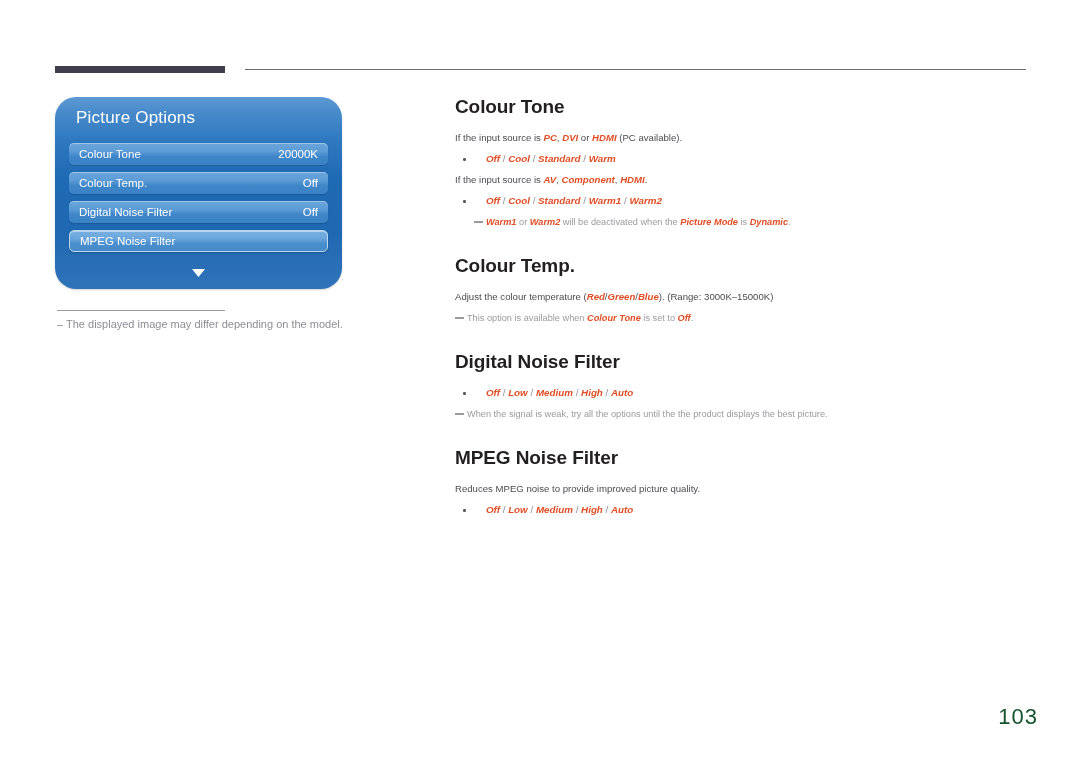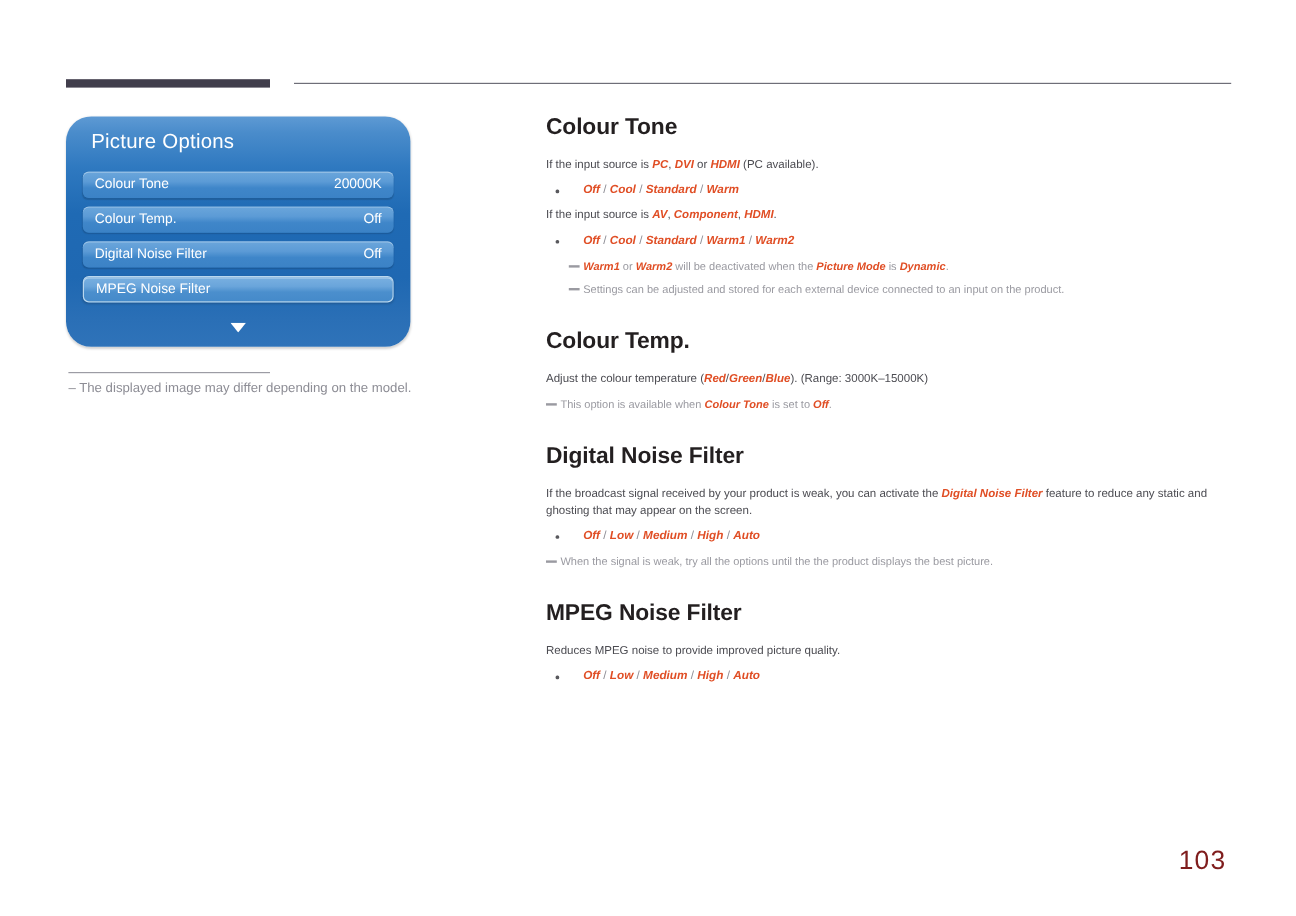--- a/index.html
+++ b/index.html
@@ -207,24 +207,24 @@
   }
   .note-row::before { left: 19px; }
   .note-row.flush::before { left: 0px; }
 
   .em { color: #e04e25; font-weight: bold; font-style: italic; }
   .plain { color: inherit; font-weight: normal; margin-top: 13px; }
 
   
   .page-number {
     position: absolute;
-    right: 58px;
+    right: 42px;
     top: 704px;
     font-size: 22px;
-    color: #7f1d1d;
+    color: #14532d;
     letter-spacing: 1px;
     font-weight: 400;
   }
 </style>
 </head>
 <body>
 
 <div class="header-rules">
   <div class="rule-thick"></div>
   <div class="rule-thin"></div>
@@ -262,30 +262,28 @@
 </div>
 
 <div class="content" id="content">
     <div class="section">
       <h2 class="section-title">Colour Tone</h2>
       <p class="body-line"><span class="plain">If the input source is </span><span class="em">PC</span><span class="plain">, </span><span class="em">DVI</span><span class="plain"> or </span><span class="em">HDMI</span><span class="plain"> (PC available).</span></p>
       <div class="bullet-row"><span class="em">Off</span><span class="sep"> / </span><span class="em">Cool</span><span class="sep"> / </span><span class="em">Standard</span><span class="sep"> / </span><span class="em">Warm</span></div>
       <p class="body-line"><span class="plain">If the input source is </span><span class="em">AV</span><span class="plain">, </span><span class="em">Component</span><span class="plain">, </span><span class="em">HDMI</span><span class="plain">.</span></p>
       <div class="bullet-row"><span class="em">Off</span><span class="sep"> / </span><span class="em">Cool</span><span class="sep"> / </span><span class="em">Standard</span><span class="sep"> / </span><span class="em">Warm1</span><span class="sep"> / </span><span class="em">Warm2</span></div>
       <div class="note-row"><span class="em">Warm1</span><span class="plain"> or </span><span class="em">Warm2</span><span class="plain"> will be deactivated when the </span><span class="em">Picture Mode</span><span class="plain"> is </span><span class="em">Dynamic</span><span class="plain">.</span></div>
-      <div class="note-row"><span class="plain">Settings can be adjusted and stored for each external device connected to an input on the product.</span></div>
     </div>
     <div class="section">
       <h2 class="section-title">Colour Temp.</h2>
       <p class="body-line"><span class="plain">Adjust the colour temperature (</span><span class="em">Red</span><span class="plain">/</span><span class="em">Green</span><span class="plain">/</span><span class="em">Blue</span><span class="plain">). (Range: 3000K–15000K)</span></p>
       <div class="note-row flush"><span class="plain">This option is available when </span><span class="em">Colour Tone</span><span class="plain"> is set to </span><span class="em">Off</span><span class="plain">.</span></div>
     </div>
     <div class="section">
       <h2 class="section-title">Digital Noise Filter</h2>
-      <p class="body-line"><span class="plain">If the broadcast signal received by your product is weak, you can activate the </span><span class="em">Digital Noise Filter</span><span class="plain"> feature to reduce any static and ghosting that may appear on the screen.</span></p>
       <div class="bullet-row"><span class="em">Off</span><span class="sep"> / </span><span class="em">Low</span><span class="sep"> / </span><span class="em">Medium</span><span class="sep"> / </span><span class="em">High</span><span class="sep"> / </span><span class="em">Auto</span></div>
       <div class="note-row flush"><span class="plain">When the signal is weak, try all the options until the the product displays the best picture.</span></div>
     </div>
     <div class="section">
       <h2 class="section-title">MPEG Noise Filter</h2>
       <p class="body-line"><span class="plain">Reduces MPEG noise to provide improved picture quality.</span></p>
       <div class="bullet-row"><span class="em">Off</span><span class="sep"> / </span><span class="em">Low</span><span class="sep"> / </span><span class="em">Medium</span><span class="sep"> / </span><span class="em">High</span><span class="sep"> / </span><span class="em">Auto</span></div>
     </div>
   </div>
 

